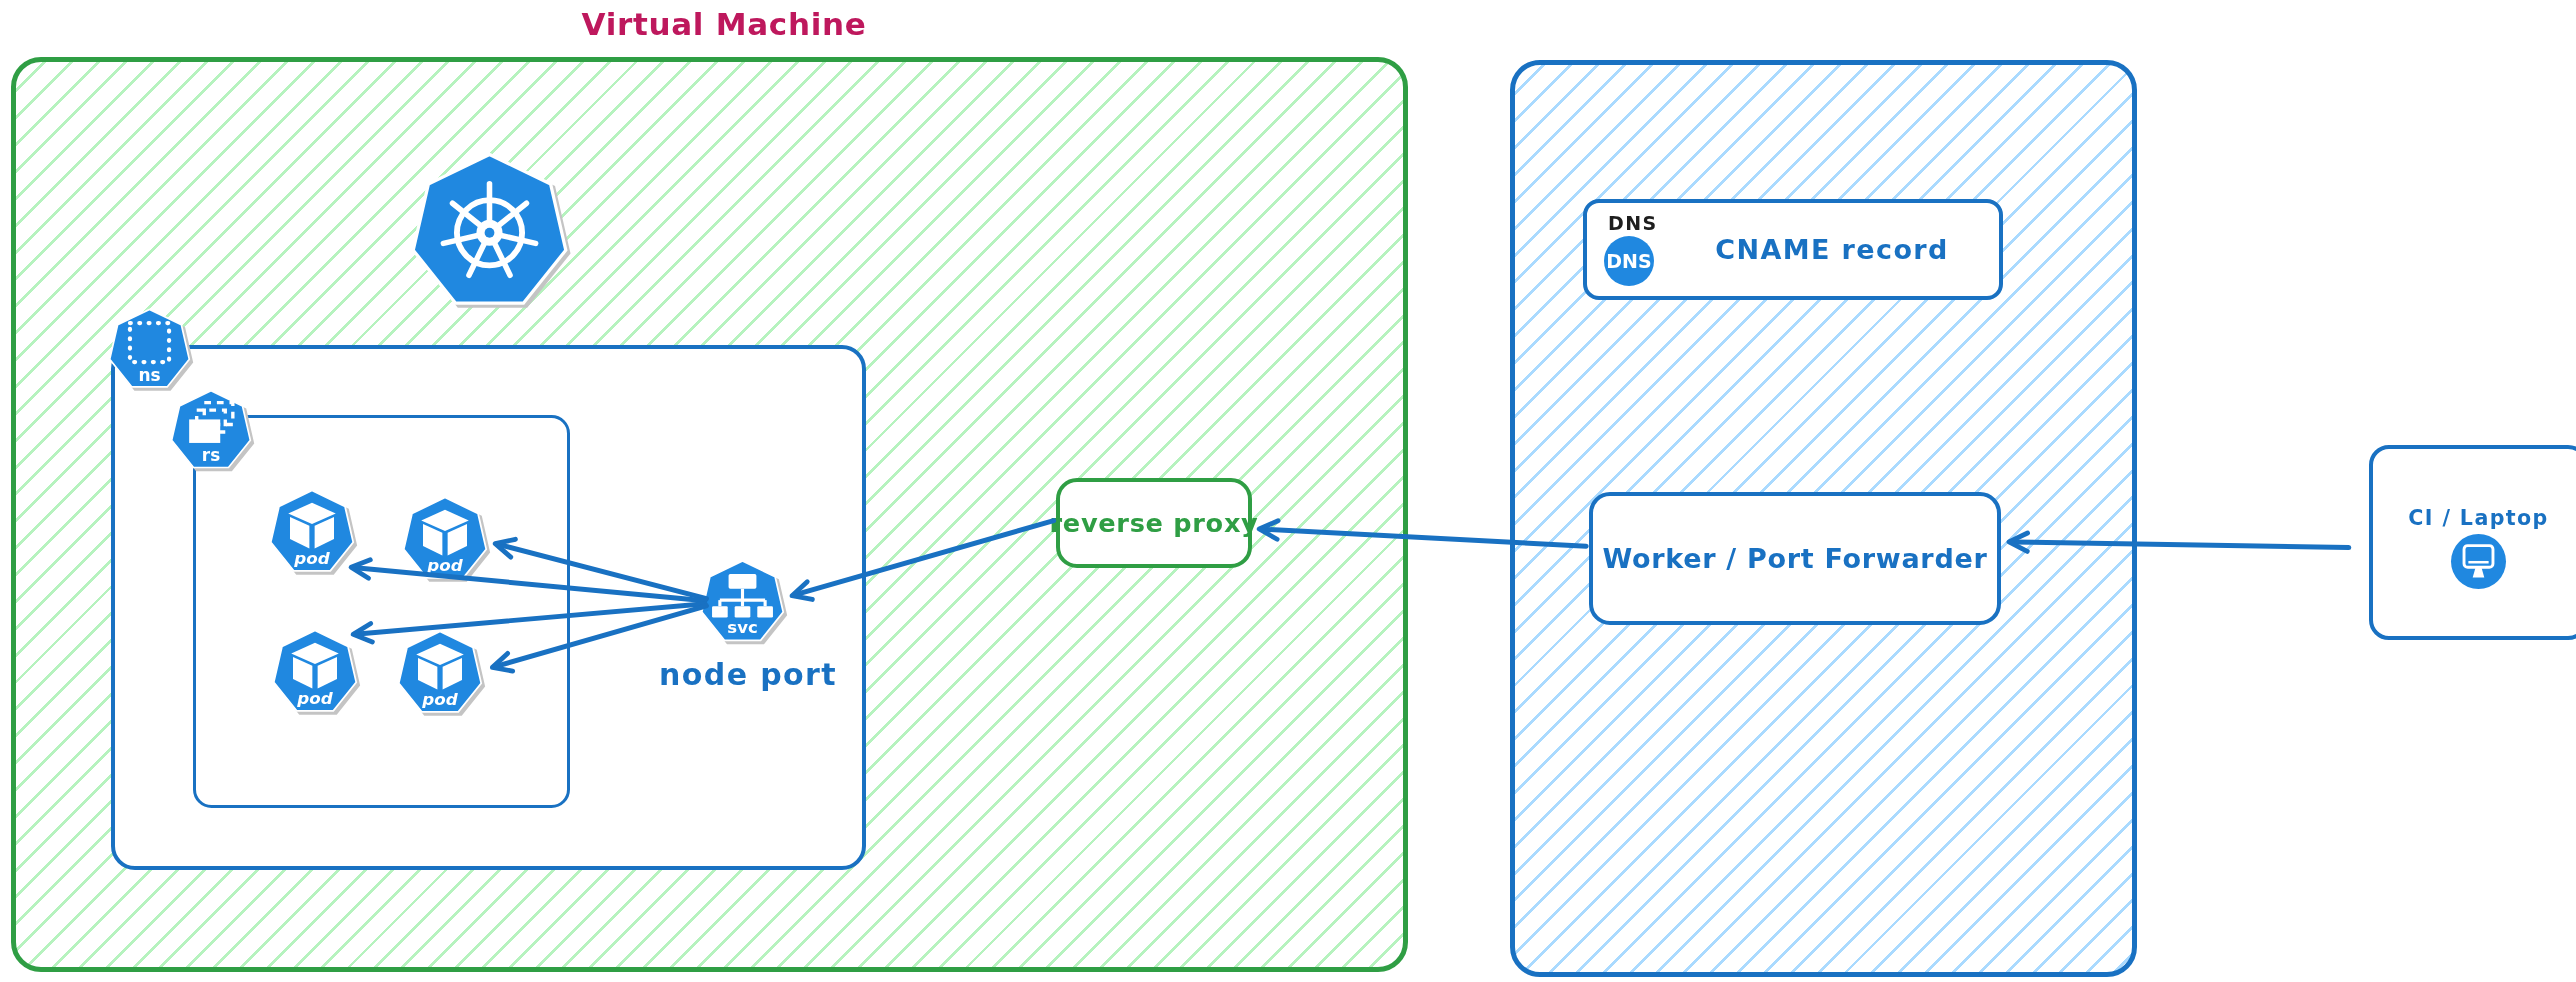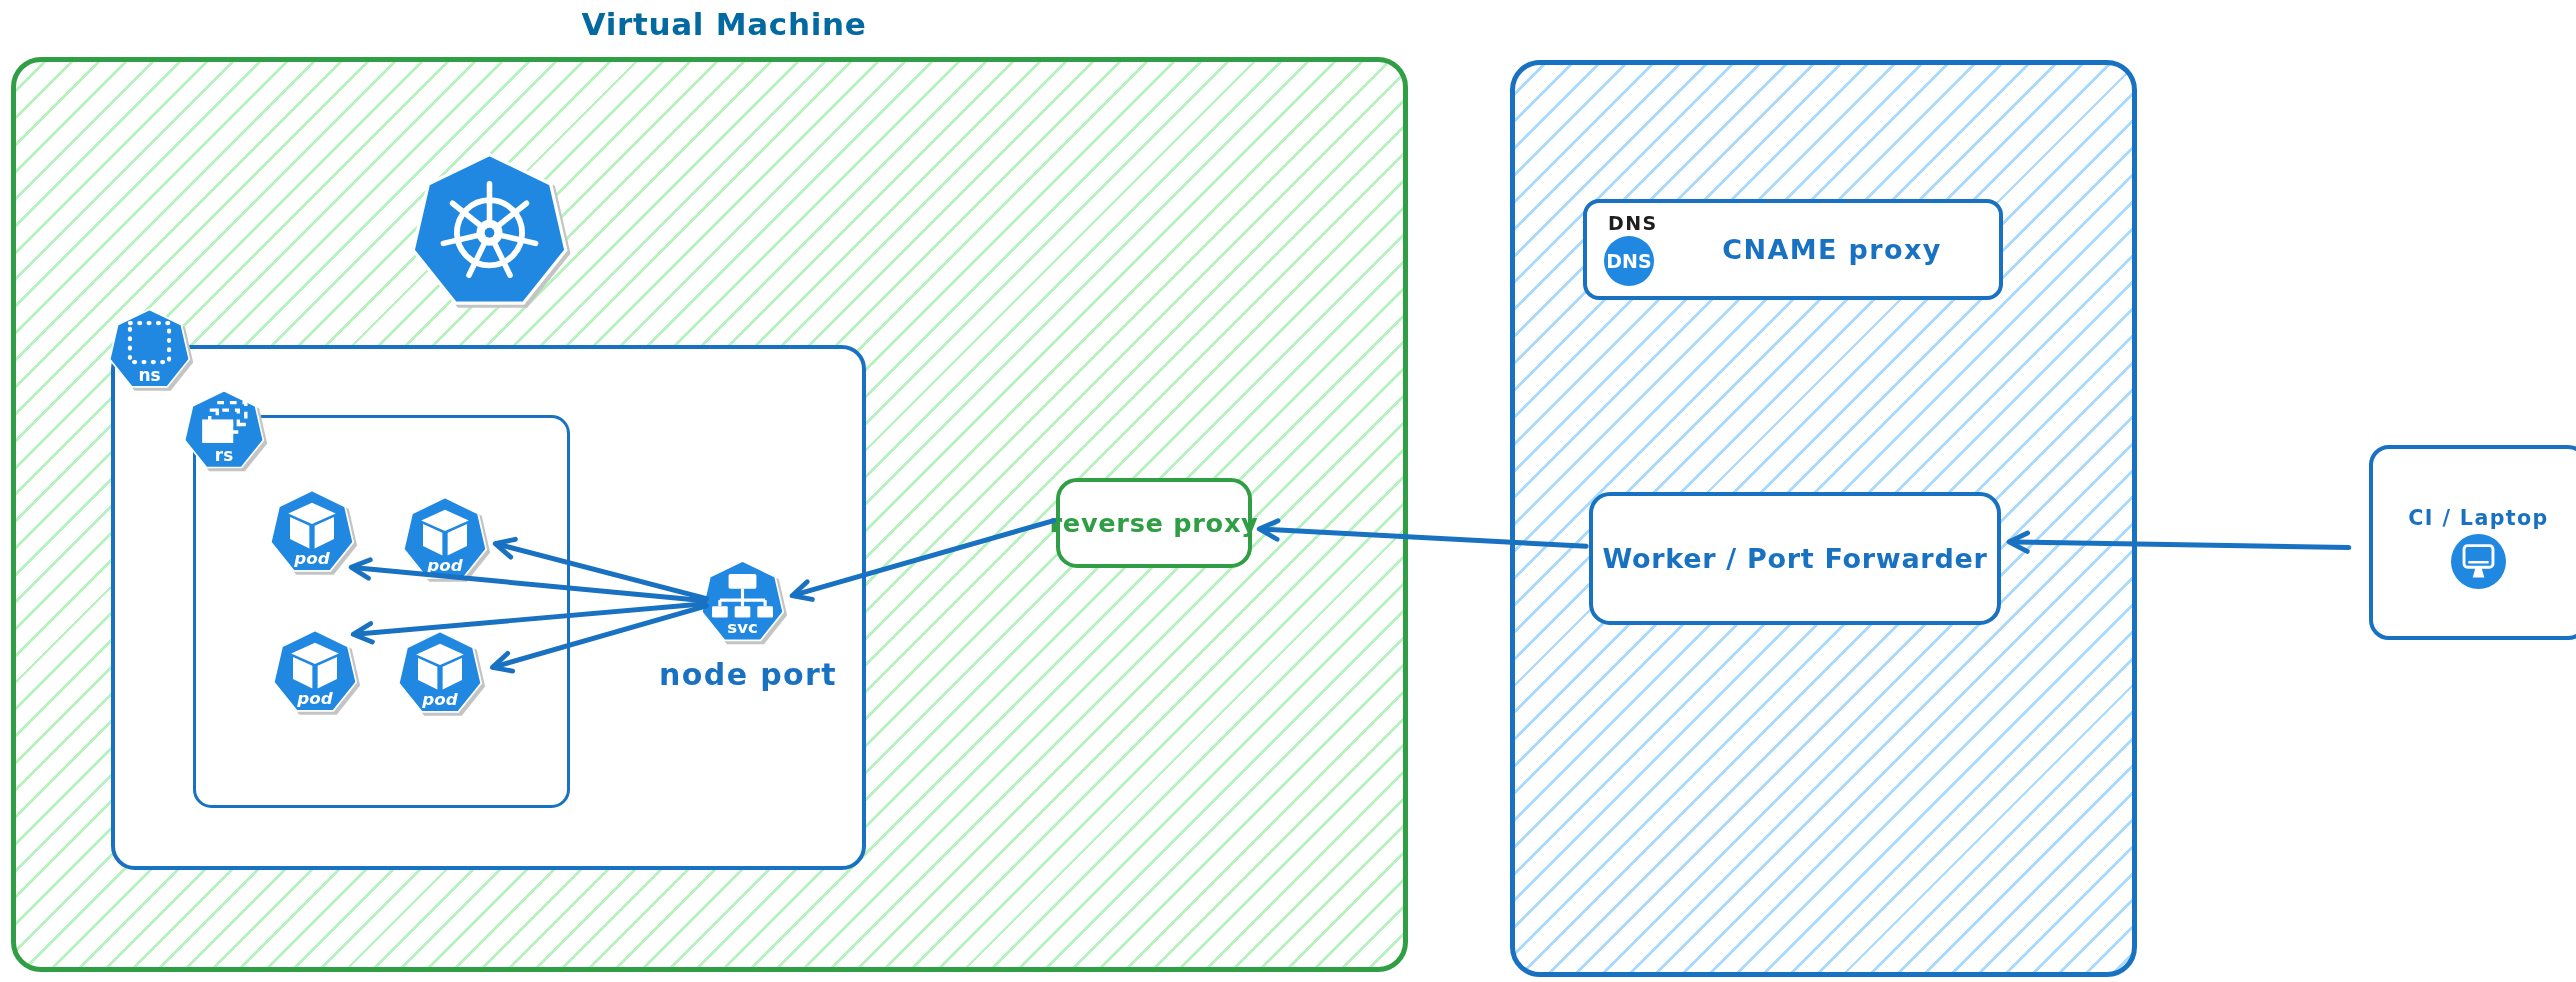--- a/index.html
+++ b/index.html
@@ -30,21 +30,21 @@
       rgba(165,216,255,.95) 0 2.8px, transparent 2.8px 19px);
   }
   .frame-title {
     position: absolute;
     text-align: center;
     font-size: 31px;
     font-weight: 600;
     letter-spacing: 0.7px;
     white-space: nowrap;
   }
-  .frame-title.green { color:#0369a1;text-align:center; }
+  .frame-title.green { color:#be185d;text-align:center; }
   .frame-title.blue  { color:#1971c2; }
 
   
   .node {
     position: absolute;
     background: #ffffff;
     border-radius: 21px;
   }
   .node.blue-border  { border: 4.3px solid #1971c2; }
   .node.green-border { border: 4.3px solid #2f9e44; }
@@ -139,21 +139,21 @@
   <div class="hepta" style="left:107px; top:305px; width:85px; height:87px;">
     <svg viewBox="0 0 100 100">
       <polygon points="50,4 87.5,22.1 96.8,62.7 70.8,95.2 29.2,95.2 3.2,62.7 12.5,22.1" fill="#2088e0" stroke="#ffffff" stroke-width="2"></polygon>
       <rect x="27" y="20" width="46" height="46" fill="none" stroke="#ffffff" stroke-width="5" stroke-dasharray="1 10" stroke-linecap="round"></rect>
       <text x="50" y="88" text-anchor="middle" fill="#ffffff" font-size="20" font-weight="bold">ns</text>
     </svg>
   </div>
 
   <div class="node blue-border" style="left:193px; top:415px; width:377px; height:393px; border-width:3.6px; border-radius:18.5px;"></div>
 
-  <div class="hepta" style="left:182px; top:387px; width:84px; height:85px;">
+  <div class="hepta" style="left:169px; top:387px; width:84px; height:85px;">
     <svg viewBox="0 0 100 100">
       <polygon points="50,4 87.5,22.1 96.8,62.7 70.8,95.2 29.2,95.2 3.2,62.7 12.5,22.1" fill="#2088e0" stroke="#ffffff" stroke-width="2"></polygon>
       <rect x="42" y="18" width="34" height="26" fill="none" stroke="#ffffff" stroke-width="4" stroke-dasharray="8 7"></rect>
       <rect x="33" y="27" width="34" height="26" fill="none" stroke="#ffffff" stroke-width="4" stroke-dasharray="8 7"></rect>
       <rect x="24" y="38" width="37" height="28" fill="#ffffff"></rect>
       <text x="50" y="88" text-anchor="middle" fill="#ffffff" font-size="20" font-weight="bold">rs</text>
     </svg>
   </div>
 
   <div class="hepta" style="left:268px; top:487px; width:88px; height:88px;">
@@ -227,21 +227,21 @@
 
   <div class="node green-border" style="left:1056px; top:478px; width:196px; height:90px;">
     <div class="node-label" style="color:#2f9e44; font-size:25.6px;">reverse proxy</div>
   </div>
 
   <div class="node blue-border" style="left:1583px; top:199px; width:420px; height:101px; border-radius:16px;">
     <div class="dns-tag">DNS</div>
     <div class="badge-circle dns-badge">
       <span>DNS</span>
     </div>
-    <div class="cname-label">CNAME proxy</div>
+    <div class="cname-label">CNAME record</div>
   </div>
 
   <div class="node blue-border" style="left:1589px; top:492px; width:412px; height:133px;">
     <div class="node-label" style="color:#1971c2; font-size:27px;">Worker / Port Forwarder</div>
   </div>
 
   <div class="node blue-border" style="left:2349px; top:445px; width:219px; height:195px; border-radius:20px;margin-left:20px;">
     <div class="ci-label">CI / Laptop</div>
     <div class="badge-circle ci-circle">
       <svg viewBox="0 0 76 76">

